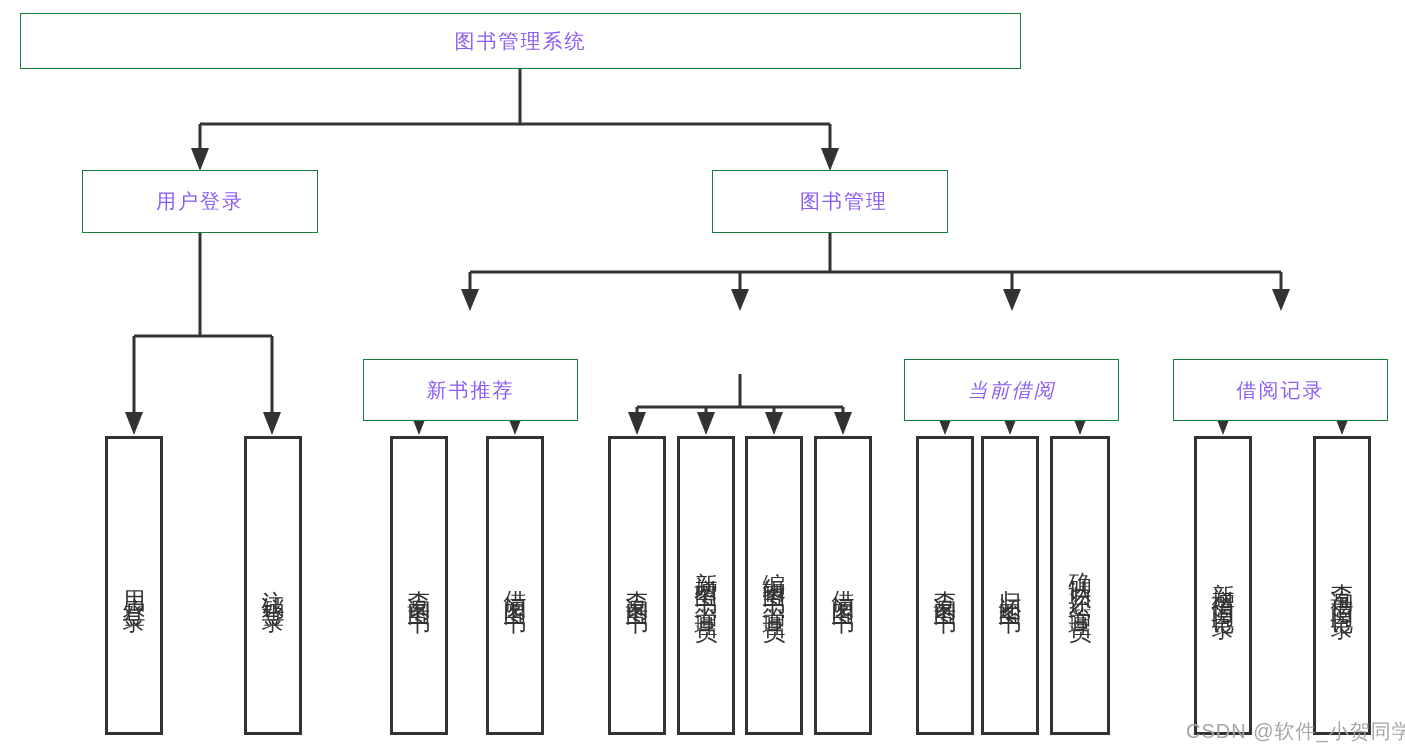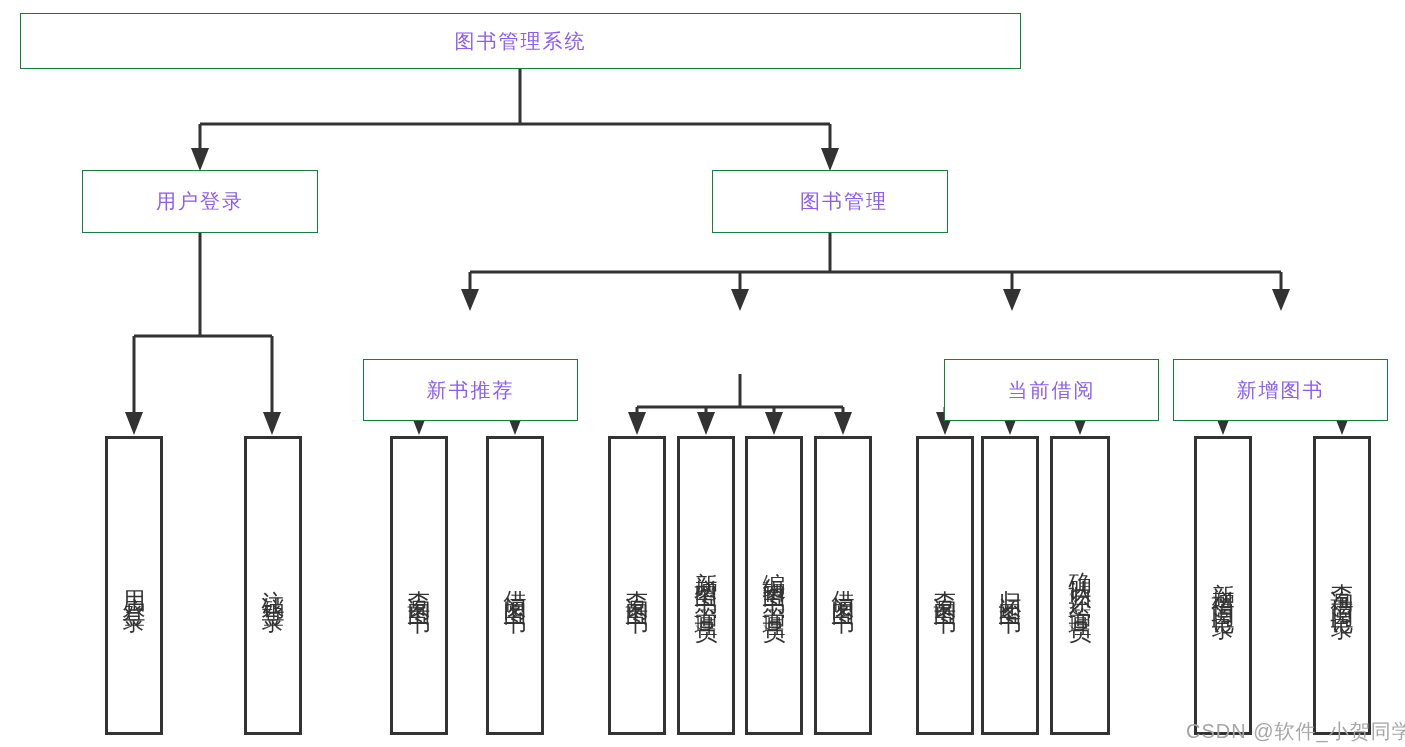--- a/index.html
+++ b/index.html
@@ -29,21 +29,21 @@
     font-size: 20px;
     letter-spacing: 2px;
     white-space: nowrap;
   }
   .root-box   { left: 20px;  top: 13px;  width: 1001px; height: 56px; }
   .l2a        { left: 82px;  top: 170px; width: 236px;  height: 63px; }
   .l2b        { left: 712px; top: 170px; width: 236px;  height: 63px; padding-left: 28px; }
   .l3         { top: 312px;  height: 62px; width: 215px; margin-top: 47px; }
   .l3-1 { left: 363px; }
   .l3-2 { left: 633px; }
-  .l3-3 { left: 944px; }
+  .l3-3 { left: 904px; font-style: italic; }
   .l3-4 { left: 1173px; }
   .leaf {
     position: absolute;
     box-sizing: border-box;
     border: 3px solid #333333;
     background: #ffffff;
     color: #333333;
     top: 436px;
     width: 58px;
     height: 299px;
@@ -127,21 +127,21 @@
     </g>
   </svg>
 
   <div class="box root-box">图书管理系统</div>
 
   <div class="box l2a">用户登录</div>
   <div class="box l2b">图书管理</div>
 
   <div class="box l3 l3-1">新书推荐</div>
   <div class="box l3 l3-3">当前借阅</div>
-  <div class="box l3 l3-4">新增图书</div>
+  <div class="box l3 l3-4">借阅记录</div>
 
   <div class="leaf lf1">
     <span>用户登录</span>
   </div>
   <div class="leaf lf2">
     <span>注销登录</span>
   </div>
   <div class="leaf lf3">
     <span>查询图书</span>
   </div>

